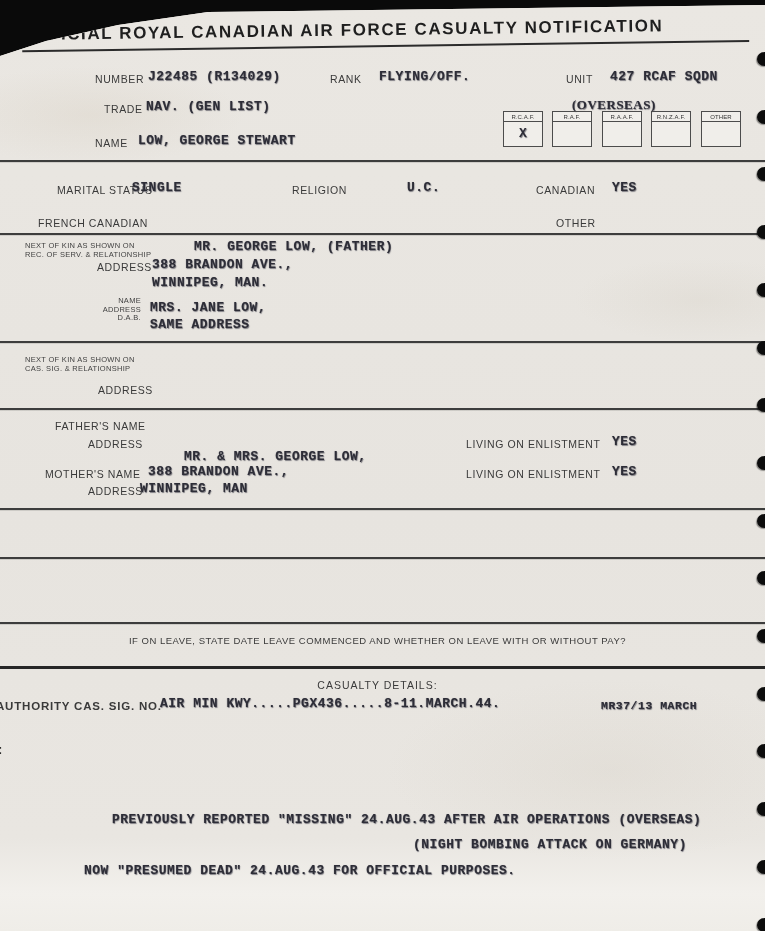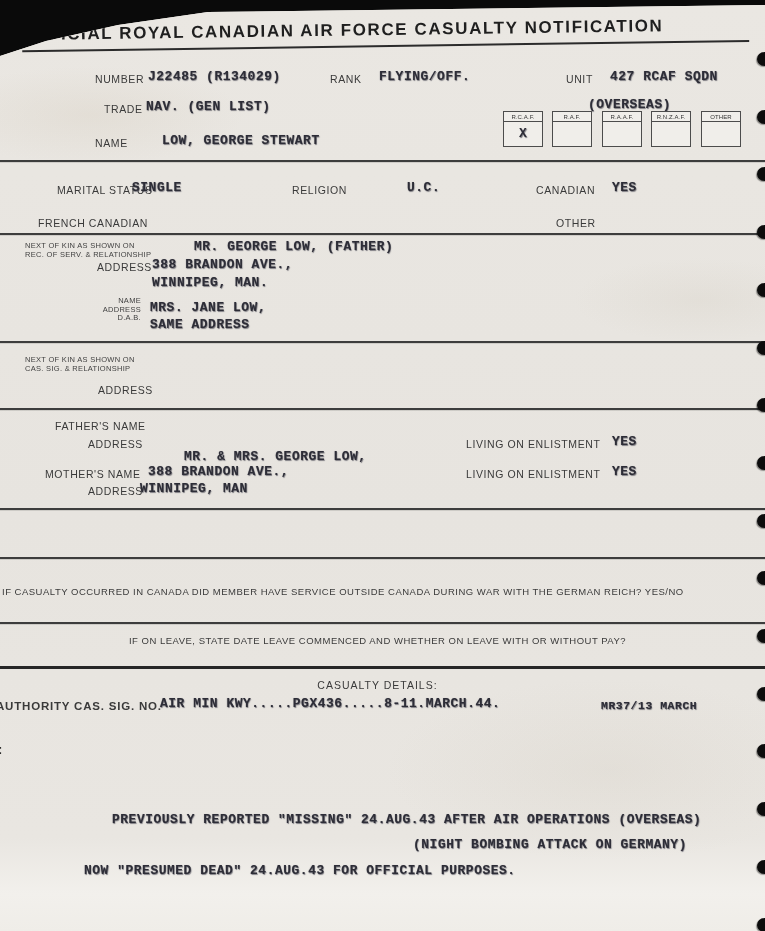--- a/index.html
+++ b/index.html
@@ -78,21 +78,21 @@
 
     <div class="abs lbl" style="left:95px;top:73px;">NUMBER</div>
     <div class="abs typed" style="left:148px;top:69px;">J22485 (R134029)</div>
     <div class="abs lbl" style="left:330px;top:73px;">RANK</div>
     <div class="abs typed" style="left:379px;top:69px;">FLYING/OFF.</div>
     <div class="abs lbl" style="left:566px;top:73px;">UNIT</div>
     <div class="abs typed" style="left:610px;top:69px;">427 RCAF SQDN</div>
 
     <div class="abs lbl" style="left:104px;top:103px;">TRADE</div>
     <div class="abs typed" style="left:146px;top:99px;">NAV. (GEN LIST)</div>
-    <div class="abs typed" style="left:588px;top:97px;">(OVERSEAS)</div>
+    <div class="abs typed" style="left:572px;top:97px;font-family:Liberation Serif, serif;">(OVERSEAS)</div>
 
     <div class="abs sbox" style="left:503px;top:111px;">
       <div class="cap">R.C.A.F.</div>
       <div class="cell">X</div>
     </div>
     <div class="abs sbox" style="left:552px;top:111px;">
       <div class="cap">R.A.F.</div>
       <div class="cell"></div>
     </div>
     <div class="abs sbox" style="left:602px;top:111px;">
@@ -102,21 +102,21 @@
     <div class="abs sbox" style="left:651px;top:111px;">
       <div class="cap">R.N.Z.A.F.</div>
       <div class="cell"></div>
     </div>
     <div class="abs sbox" style="left:701px;top:111px;">
       <div class="cap">OTHER</div>
       <div class="cell"></div>
     </div>
 
     <div class="abs lbl" style="left:95px;top:137px;">NAME</div>
-    <div class="abs typed" style="left:162px;top:133px;text-align:center;">LOW, GEORGE STEWART</div>
+    <div class="abs typed" style="left:138px;top:133px;text-align:center;">LOW, GEORGE STEWART</div>
 
     <div class="abs hr" style="top:160px;"></div>
 
     <div class="abs lbl" style="left:57px;top:184px;">MARITAL STATUS</div>
     <div class="abs typed" style="left:132px;top:180px;">SINGLE</div>
     <div class="abs lbl" style="left:292px;top:184px;">RELIGION</div>
     <div class="abs typed" style="left:407px;top:180px;">U.C.</div>
     <div class="abs lbl" style="left:536px;top:184px;">CANADIAN</div>
     <div class="abs typed" style="left:612px;top:180px;">YES</div>
     <div class="abs lbl" style="left:38px;top:217px;">FRENCH CANADIAN</div>
@@ -156,21 +156,20 @@
     <div class="abs lbl" style="left:466px;top:468px;">LIVING ON ENLISTMENT</div>
     <div class="abs typed" style="left:612px;top:464px;">YES</div>
     <div class="abs lbl" style="left:88px;top:485px;">ADDRESS</div>
     <div class="abs typed" style="left:140px;top:481px;">WINNIPEG, MAN</div>
 
     <div class="abs hr" style="top:508px;"></div>
 
 
     <div class="abs hr" style="top:557px;"></div>
 
-    <div class="abs q" style="left:2px;top:586px;">IF CASUALTY OCCURRED IN CANADA DID MEMBER HAVE SERVICE OUTSIDE CANADA DURING WAR WITH THE GERMAN REICH?  YES/NO</div>
 
     <div class="abs hr" style="top:622px;"></div>
 
     <div class="abs q" style="left:0;right:10px;top:635px;text-align:center;">IF ON LEAVE, STATE DATE LEAVE COMMENCED AND WHETHER ON LEAVE WITH OR WITHOUT PAY?</div>
 
     <div class="abs hr-thick" style="top:666px;"></div>
 
     <div class="abs lbl" style="left:0;right:10px;top:679px;text-align:center;letter-spacing:1px;">CASUALTY DETAILS:</div>
     <div class="abs lbl" style="left:-4px;top:700px;font-size:11.5px;font-weight:bold;letter-spacing:0.8px;">AUTHORITY CAS. SIG. NO.</div>
     <div class="abs typed" style="left:160px;top:696px;font-size:13px;">AIR MIN KWY.....PGX436.....8-11.MARCH.44.</div>

